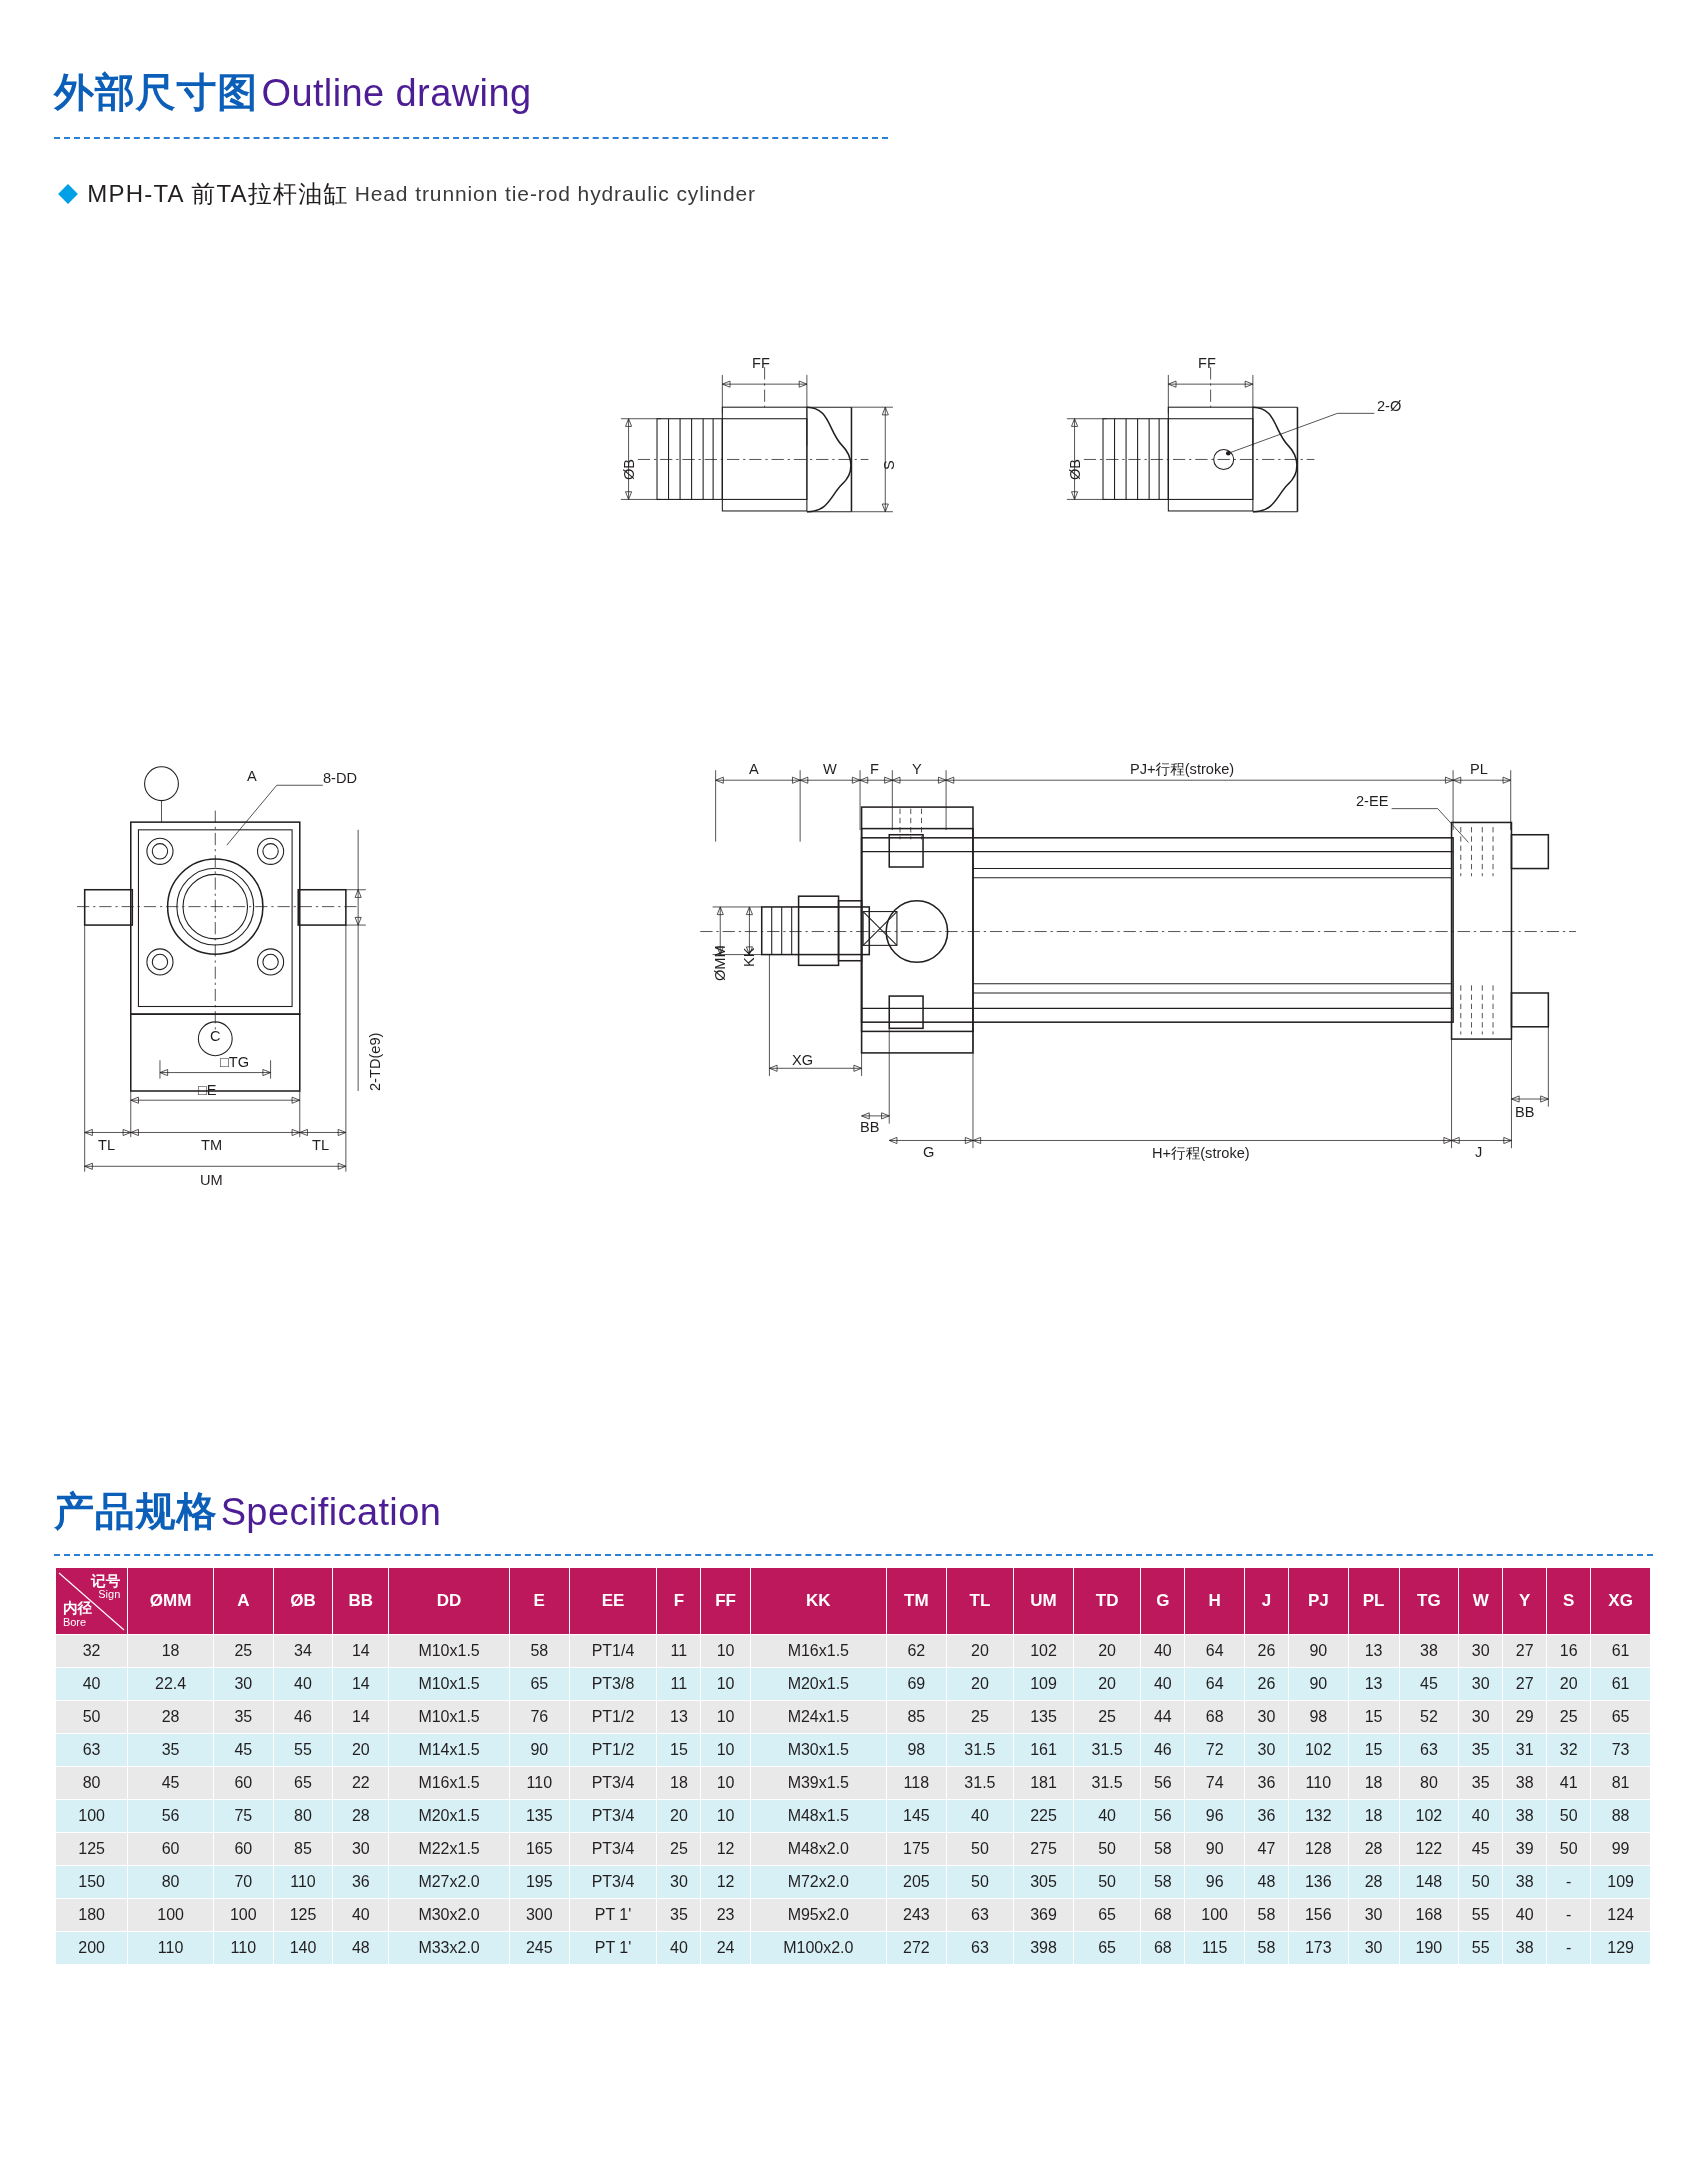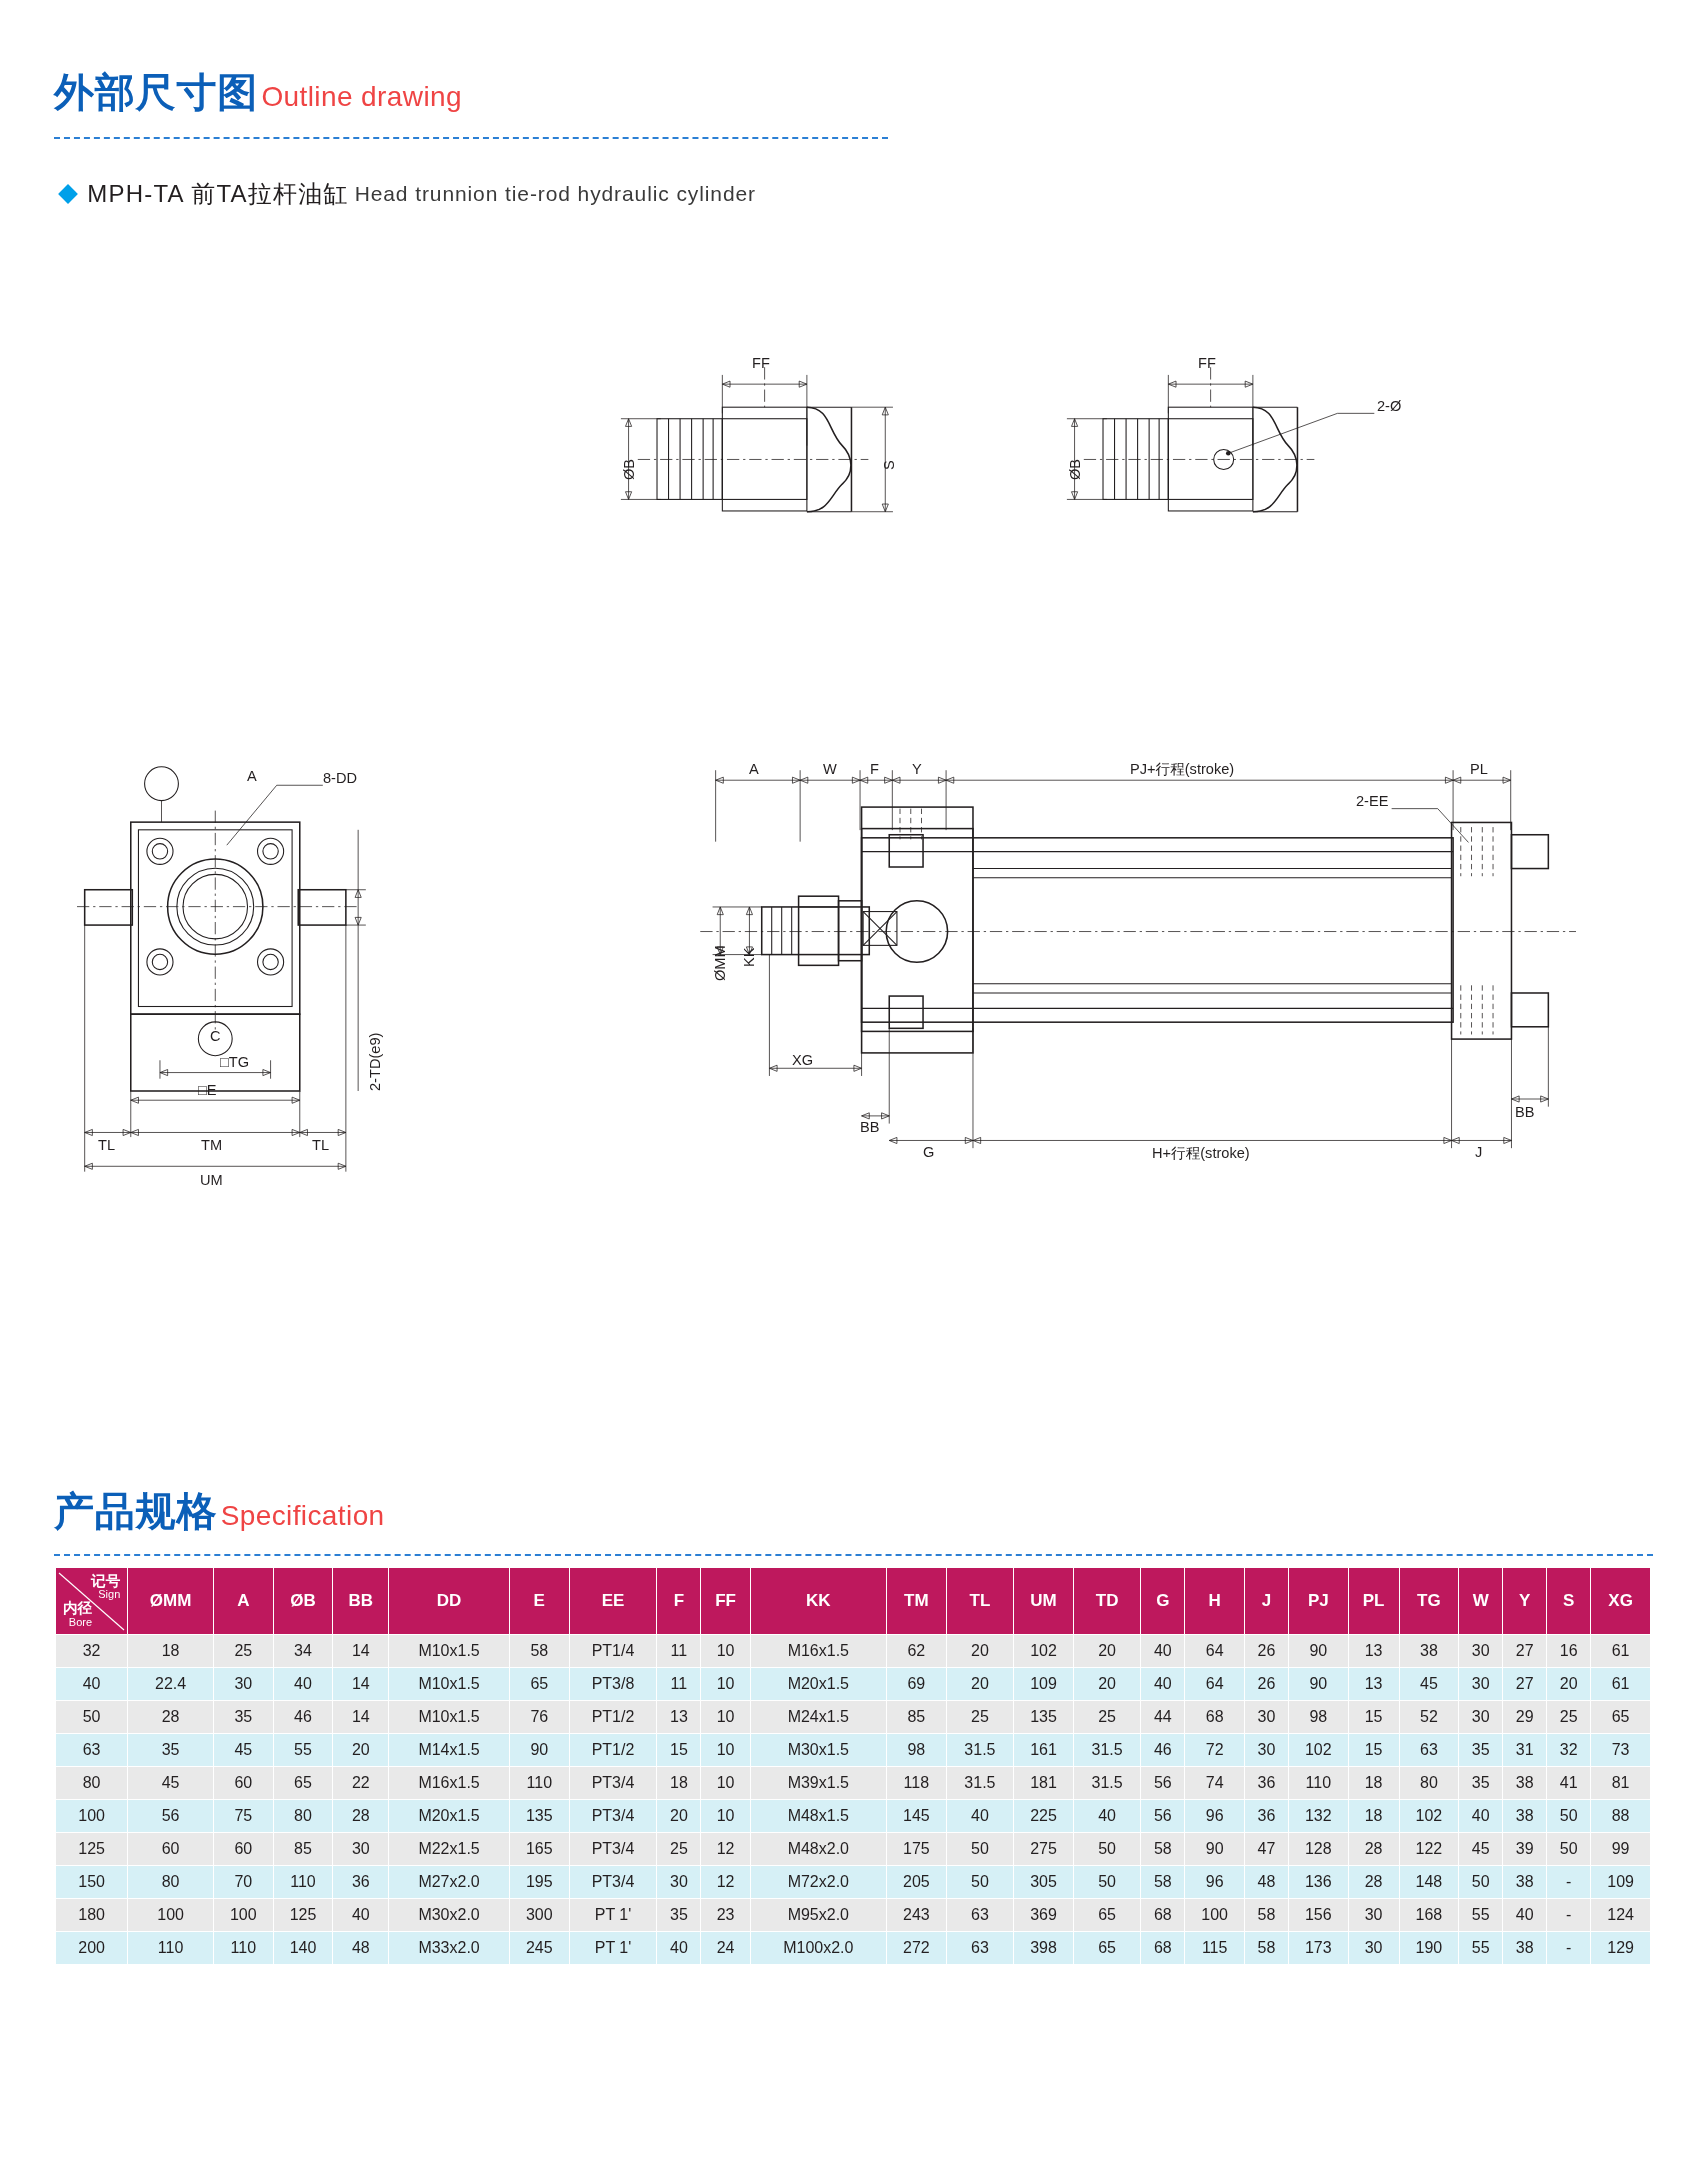--- a/index.html
+++ b/index.html
@@ -6,21 +6,21 @@
   body{
     width:1706px;height:2161px;background:#ffffff;
     font-family:"Liberation Sans",sans-serif;color:#231f20;
     position:relative;overflow:hidden;
   }
   .page{position:absolute;inset:0;}
 
   
   .sec-title{position:absolute;white-space:nowrap;}
   .sec-title .cn{font-size:40px;font-weight:bold;color:#0b5fb8;letter-spacing:0.8px;}
-  .sec-title .en{font-size:28px;color:#ef4444;font-weight:400;letter-spacing:0.4px;text-align:center;}
+  .sec-title .en{font-size:38px;color:#4c1d95;font-weight:400;letter-spacing:0.4px;text-align:center;}
   .dash-rule{position:absolute;height:0;border-top:2.3px dashed #2b7fd4;}
 
   .sub-head{position:absolute;white-space:nowrap;display:flex;align-items:center;}
   .diamond{
     width:14px;height:14px;background:#00a0e9;transform:rotate(45deg);
     margin-right:12.3px;flex:0 0 auto;
   }
   .sub-head .t1{font-size:24px;color:#231f20;letter-spacing:1.2px;}
   .sub-head .t2{font-size:21px;color:#3a3a3a;letter-spacing:0.9px;margin-left:6.1px;}
 
@@ -47,21 +47,21 @@
   }
   table.spec td{
     border:0.8px solid #ffffff;padding:7px 3.1px;text-align:center;white-space:nowrap;
   }
   table.spec tr.odd td{background:#e9e9e9;}
   table.spec tr.even td{background:#d6f0f6;}
   th.signcell{padding:0;width:65px;}
   .signbox{position:relative;width:65px;height:57px;}
   .signbox .diagline{position:absolute;left:0;top:0;width:100%;height:100%;}
   .signbox .sign{position:absolute;right:3.8px;top:1.5px;text-align:right;line-height:1.05;}
-  .signbox .bore{position:absolute;left:3.8px;bottom:1.5px;text-align:right;line-height:1.05;margin-top:12px;}
+  .signbox .bore{position:absolute;left:3.8px;bottom:1.5px;text-align:left;line-height:1.05;margin-top:12px;}
   .signbox .big{font-size:14.6px;}
   .signbox .sm{font-size:11px;font-weight:normal;}
 </style>
 </head>
 <body>
 
 <div class="page">
 
   <div class="sec-title" style="left:54px;top:65px;">
     <span class="cn">外部尺寸图</span>

